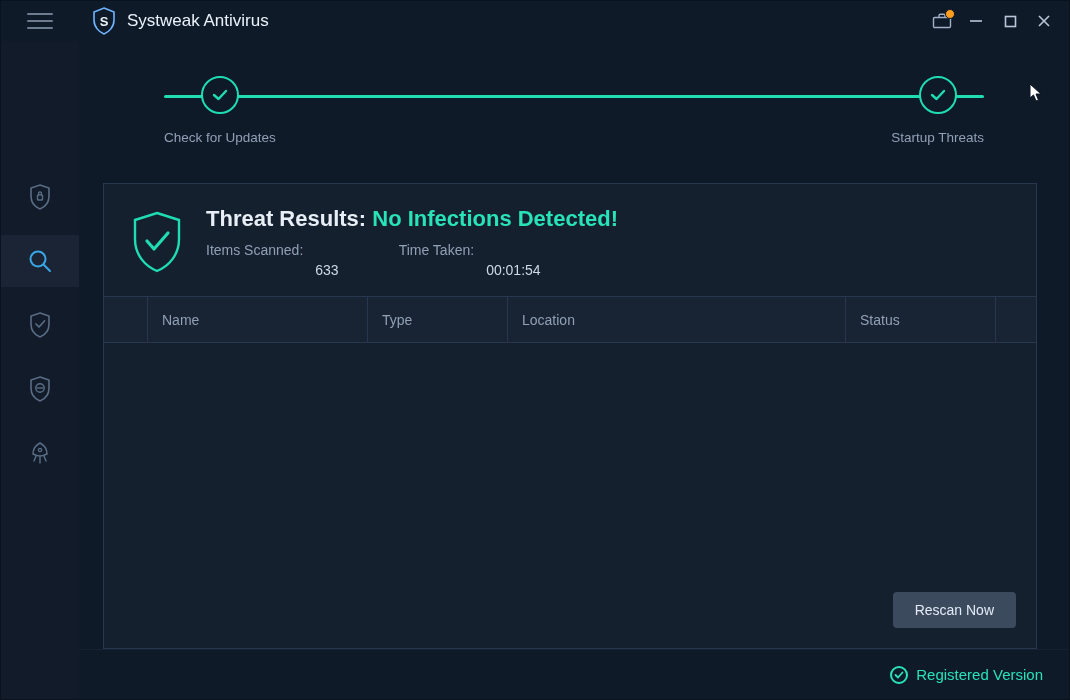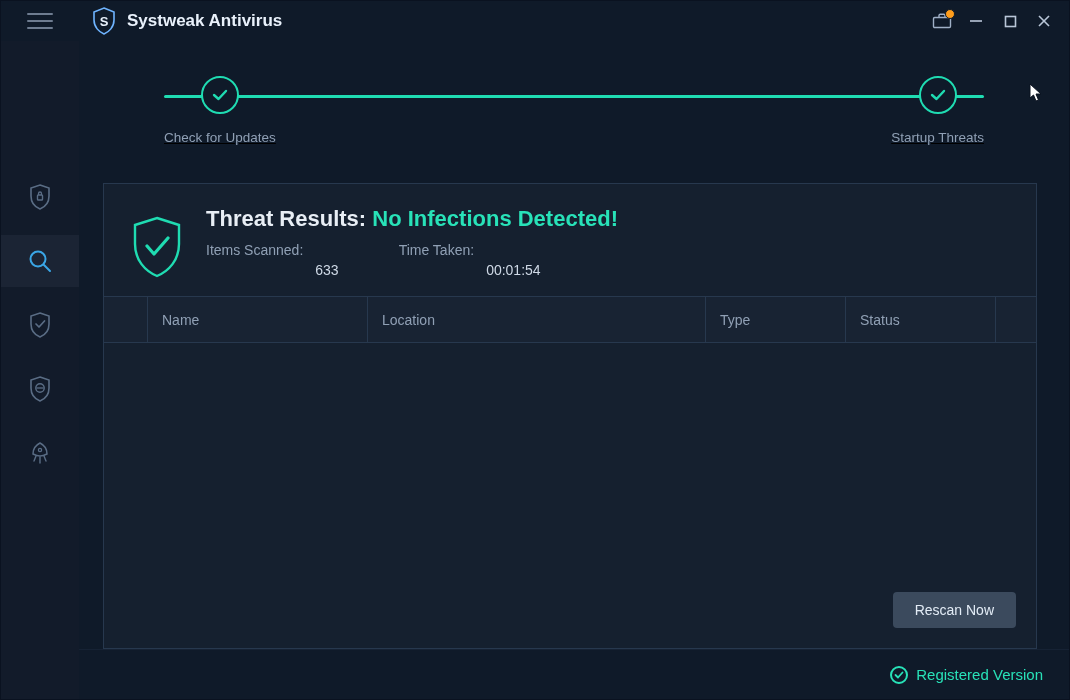--- a/index.html
+++ b/index.html
@@ -37,21 +37,21 @@
     position:relative;
     z-index:5;
   }
   .titlebar .hamburger{
     width:78px;height:40px;
     display:flex;align-items:center;justify-content:center;
   }
   .hamburger-lines{width:26px;height:16px;display:flex;flex-direction:column;justify-content:space-between;}
   .hamburger-lines span{display:block;height:2px;background:#6e7c90;border-radius:1px;}
   .brand{display:flex;align-items:center;gap:10px;padding-left:12px;}
-  .brand-name{font-size:17px;color:#e9f1fb;font-weight:700;}
+  .brand-name{font-size:17px;color:#e9f1fb;font-weight:400;}
   .logo-badge{
     width:26px;height:30px;position:relative;display:flex;align-items:center;justify-content:center;
   }
   .title-spacer{flex:1;}
   .title-controls{display:flex;align-items:center;gap:0;}
   .title-btn{
     width:34px;height:30px;display:flex;align-items:center;justify-content:center;
     color:#b9c6d8;cursor:pointer;position:relative;
   }
   .title-btn svg{display:block;}
@@ -73,21 +73,21 @@
   .side-item.active{background:var(--sidebar-active);color:#3aa6e6;}
   .side-item svg{display:block;}
   .main{
     flex:1;display:flex;flex-direction:column;position:relative;min-width:0;
   }
   
   .stepper{
     height:120px;display:flex;align-items:center;justify-content:center;
     padding:18px 70px 0 70px;
   }
-  .steps{display:flex;align-items:flex-end;justify-content:space-between;width:100%;position:relative;max-width:820px;text-decoration:underline;}
+  .steps{display:flex;align-items:flex-end;justify-content:space-between;width:100%;position:relative;max-width:820px;}
   .step{display:flex;flex-direction:column;align-items:center;gap:16px;flex:0 0 auto;position:relative;z-index:2;}
   .step-label{color:var(--text-dim);font-size:13.5px;white-space:nowrap;}
   .step-circle{
     width:38px;height:38px;border-radius:50%;
     border:2.5px solid var(--green);
     background:var(--bg);
     display:flex;align-items:center;justify-content:center;
   }
   .track{
     position:absolute;top:19px;left:0;right:0;height:3px;background:var(--green);
@@ -95,21 +95,21 @@
   }
   
   .panel{
     margin:22px 32px 0 24px;
     background:var(--panel);
     border:1px solid var(--border);
     flex:1;display:flex;flex-direction:column;
     min-height:0;
   }
   .result-header{
-    display:flex;align-items:flex-end;gap:22px;
+    display:flex;align-items:center;gap:22px;
     padding:22px 22px 18px 26px;
   }
   .shield{
     width:54px;height:62px;flex:0 0 auto;
   }
   .result-text{display:flex;flex-direction:column;gap:10px;}
   .result-title{font-size:22px;color:#e8eef5;font-weight:600;}
   .result-title .ok{color:var(--green2);font-weight:600;}
   .result-stats{display:flex;gap:60px;color:var(--text-dim);font-size:14px;}
   .stat{display:flex;gap:12px;}
@@ -298,22 +298,22 @@
                 <span class="val">00:01:54</span>
               </div>
             </div>
           </div>
         </div>
 
         <div class="table">
           <div class="thead">
             <div class="cell c-check"></div>
             <div class="cell c-name">Name</div>
+            <div class="cell c-type">Type</div>
             <div class="cell c-location">Location</div>
-            <div class="cell c-type">Type</div>
             <div class="cell c-status">Status</div>
             <div class="cell c-end"></div>
           </div>
           <div class="tbody"></div>
         </div>
 
         <div class="panel-footer">
           <button class="btn">Rescan Now</button>
         </div>
       </div>

